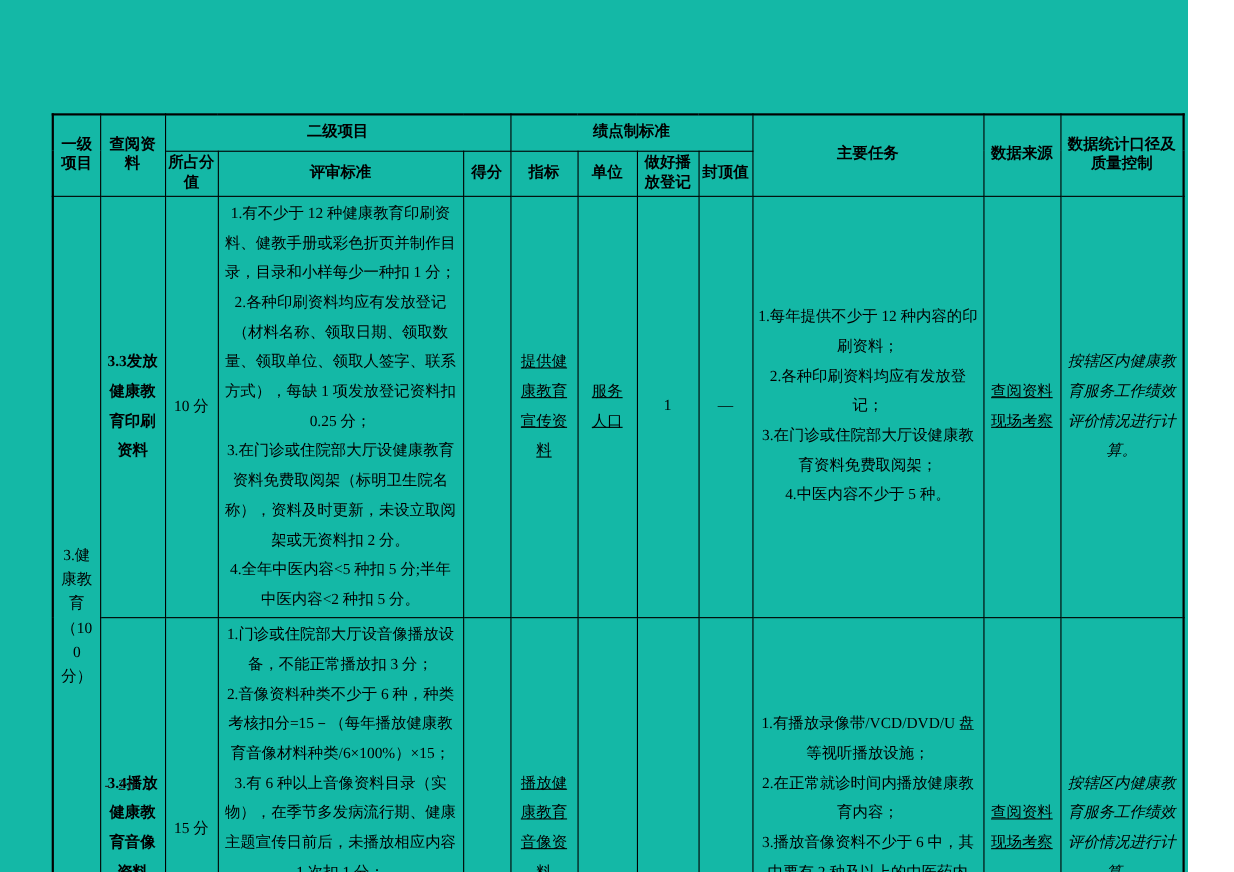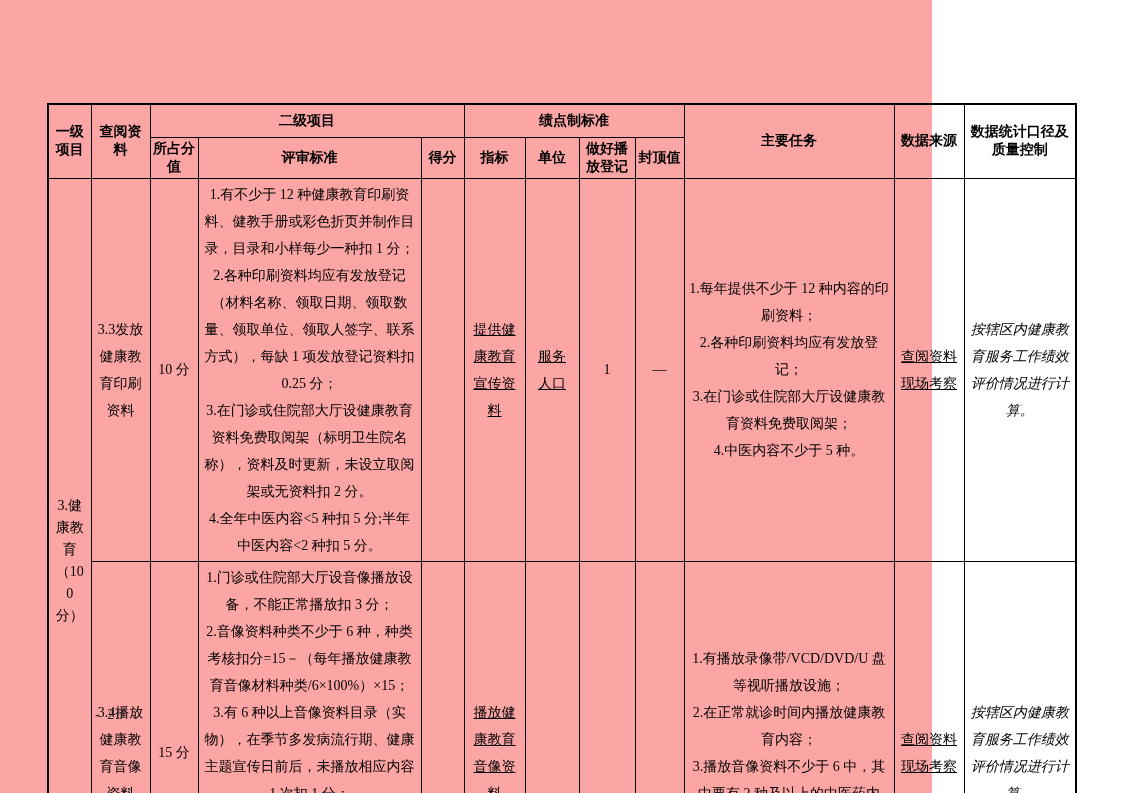--- a/index.html
+++ b/index.html
@@ -1,21 +1,21 @@
 <!DOCTYPE html>
 <html><head>
 <meta charset="utf-8">
 <style>
   html,body { margin:0; padding:0; }
   body {
     width:1122px; height:793px; background:#ffffff; color:#000;
     font-family:"Liberation Serif","DejaVu Serif",serif;
     overflow:hidden;
   }
-  .canvas { position:relative; width:904px; height:793px; background:#fca5a5;padding-left:28px; }
+  .canvas { position:relative; width:1080px; height:793px; background:#14b8a6; }
 
   table.score-table {
     position:absolute; left:47px; top:103px; width:1028px;
     border-collapse:collapse; table-layout:fixed;
     border:2px solid #000;
   }
   .score-table th, .score-table td {
     border:1px solid #000;
     font-size:14px;
     text-align:center;
@@ -27,21 +27,21 @@
   .score-table th { font-weight:bold; line-height:18px; padding:2px 2px; }
 
   .prewrap { white-space:pre-wrap; }
   .txt-block {
     text-align:justify;
     line-height:27px;
     padding:3px 8px;
     vertical-align:middle;
   }
   .level1-cell { line-height:22px; padding:2px 2px; }
-  .level2-cell { text-align:justify; line-height:27px; padding:4px 6px; }
+  .level2-cell { text-align:justify; line-height:27px; padding:4px 6px;font-weight:bold; }
   .indicator-cell, .unit-cell, .source-cell { line-height:27px;text-decoration:underline; }
   .stats-cell { text-align:justify; line-height:27px; padding:4px 8px;font-style:italic; }
 
   .page-footer {
     position:absolute; left:95px; top:707px;
     font-size:14px; letter-spacing:2px; color:#222;
   }
 </style>
 </head>
 <body>

